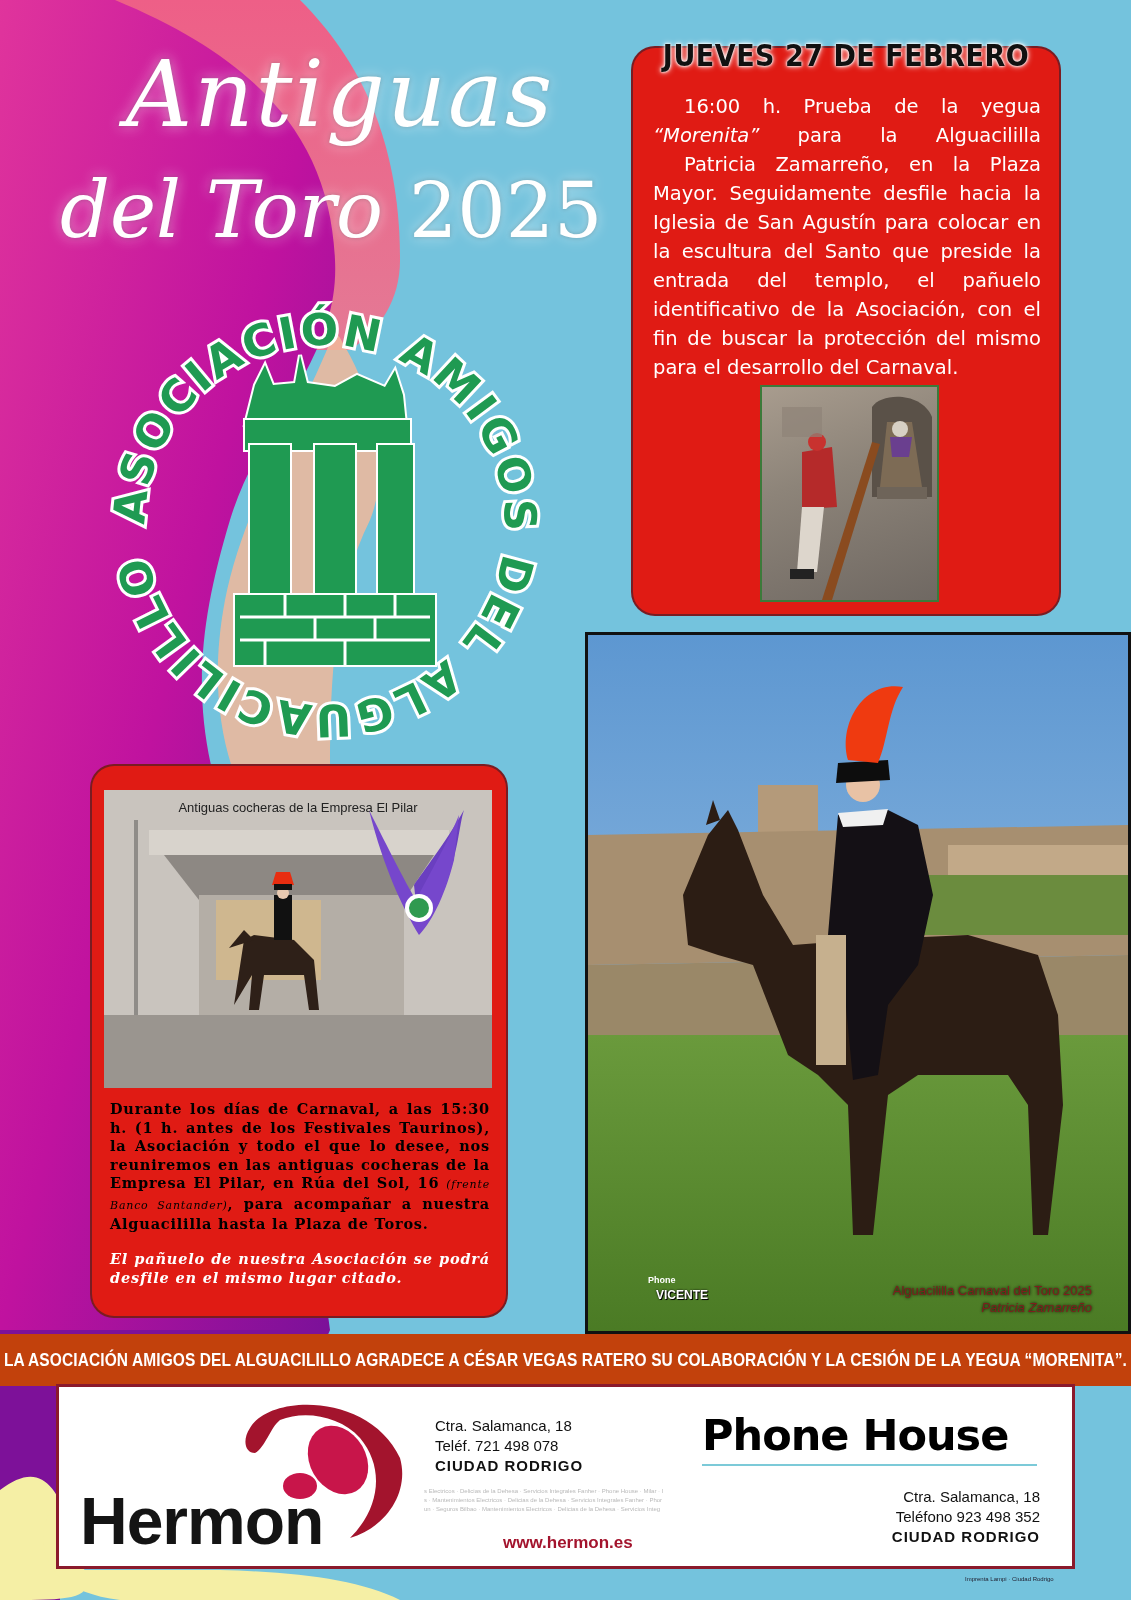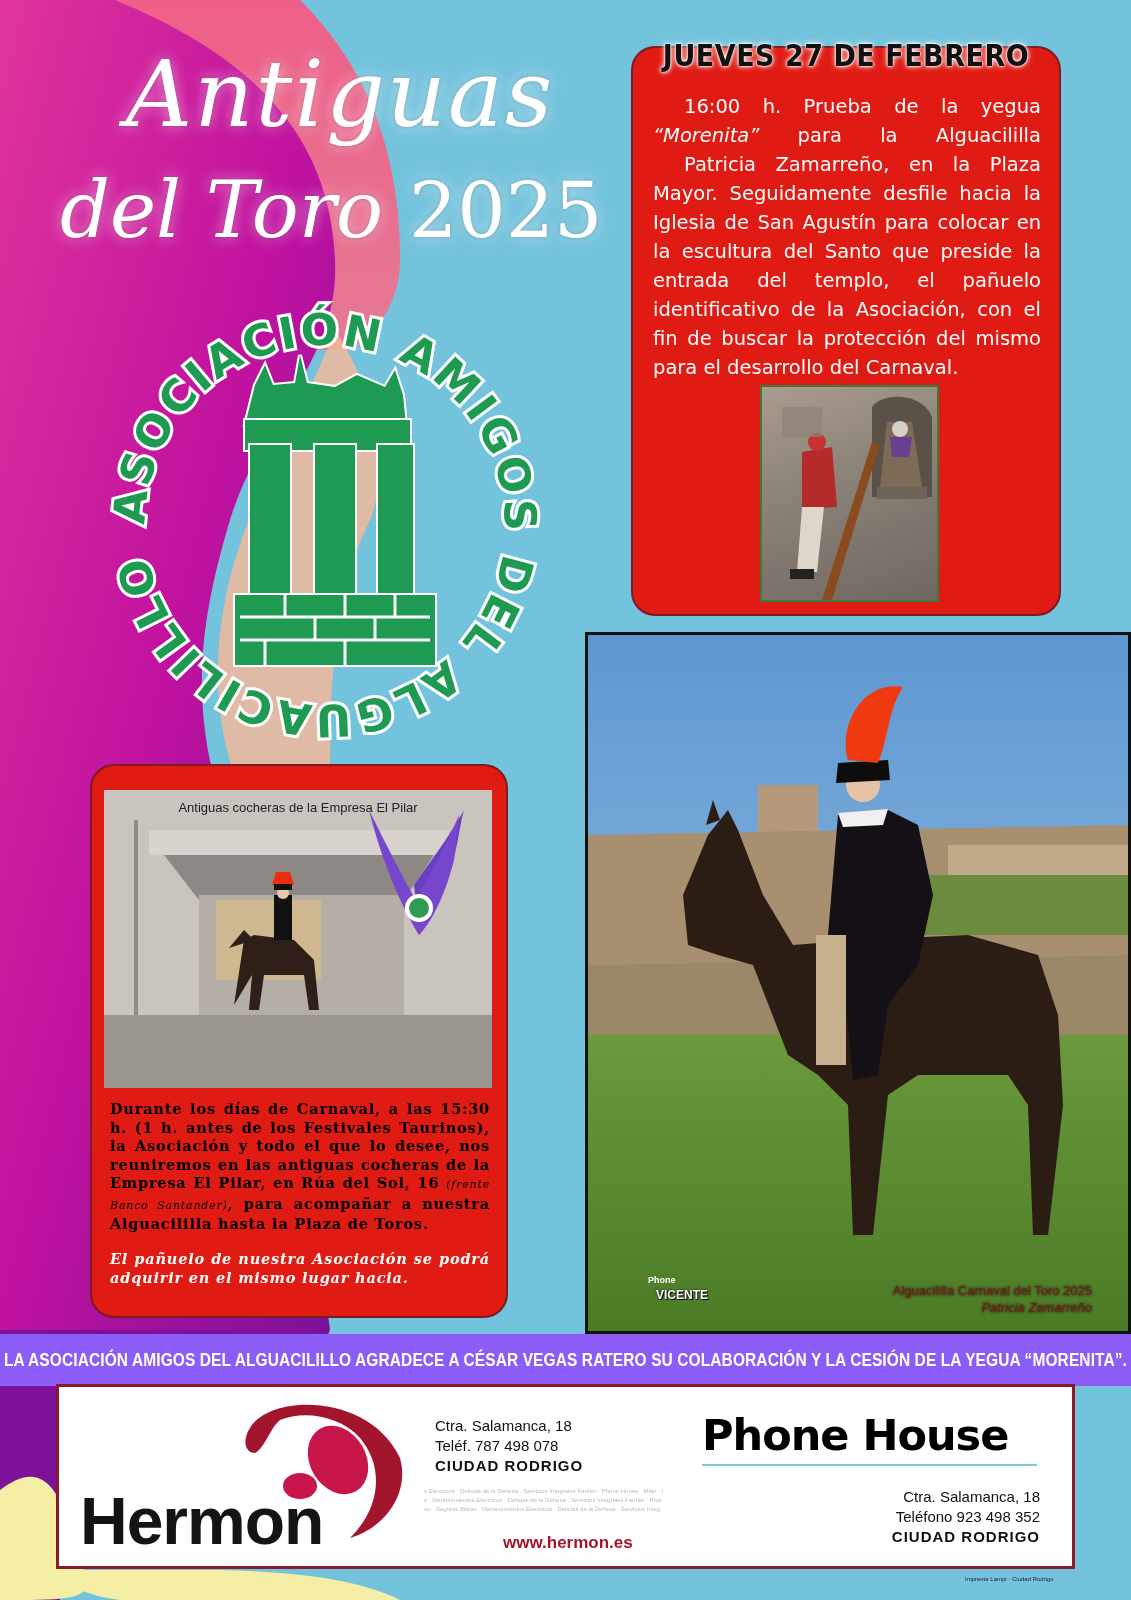--- a/index.html
+++ b/index.html
@@ -49,21 +49,21 @@
   .photo-main{left:585px;top:632px;width:546px;height:702px;border:3px solid #111;box-sizing:border-box;
     overflow:hidden;background:linear-gradient(180deg,#6fa3d6 0%,#9cc3e6 28%,#b49b78 36%,#8c7e62 48%,#5f8a3e 56%,#4f7c2c 100%);}
   .photo-credit{left:648px;top:1276px;color:#fff;font-weight:bold;}
   .photo-credit .f1{font-size:9px;display:block;line-height:9px;}
   .photo-credit .f2{font-size:12px;line-height:18px;text-shadow:0 0 2px #000,1px 1px 0 #000;margin-left:8px;}
   .photo-caption{left:820px;top:1282px;width:272px;text-align:right;color:#7f1d1d;font-size:13px;line-height:17px;
     text-shadow:0 0 3px #000;}
   .photo-caption i{font-style:italic;}
 
   
-  .banner{left:0;top:1334px;width:1131px;height:52px;background:#8b5cf6;display:flex;align-items:center;justify-content:center;}
+  .banner{left:0;top:1334px;width:1131px;height:52px;background:#c2410c;display:flex;align-items:center;justify-content:center;}
   .banner span{color:#fff;font-weight:bold;font-family:"Liberation Sans",sans-serif;font-size:15.5px;
     letter-spacing:0.1px;transform:scaleY(1.2);white-space:nowrap;}
 
   
   .sponsor{left:56px;top:1384px;width:1019px;height:185px;background:#fff;border:3px solid #8b1a2c;box-sizing:border-box;}
   .hermon-word{left:80px;top:1483px;font-family:"Liberation Sans",sans-serif;font-weight:bold;font-size:66px;
     color:#141414;letter-spacing:-1px;}
   .hermon-logo{left:210px;top:1398px;width:200px;height:150px;}
   .hermon-addr{left:435px;top:1416px;font-size:15px;line-height:20px;color:#111;}
   .hermon-addr .city{font-weight:bold;letter-spacing:1px;}
@@ -190,21 +190,21 @@
     <path d="M258 15 C270 40 290 70 310 95 L315 140 L340 100 C355 60 355 35 360 20 C340 55 320 80 310 95 C290 70 270 40 258 15 Z" fill="#6a3fc0"></path>
     <path d="M265 20 C285 60 300 90 312 110 C325 85 345 50 355 25 L350 70 C340 110 325 135 315 145 C300 120 280 80 265 20 Z" fill="#7647cc"></path>
     <circle cx="315" cy="118" r="14" fill="#ffffff"></circle>
     <circle cx="315" cy="118" r="10" fill="#2f9a50"></circle>
   </svg>
   <div class="abs garage-caption">Antiguas cocheras de la Empresa El Pilar</div>
 </div>
 <div class="abs info-text">
   <span>Durante los días de Carnaval, a las 15:30 h. (1 h. antes de los Festivales Taurinos), la Asociación y todo el que lo desee, nos reuniremos en las antiguas cocheras de la Empresa El Pilar, en Rúa del Sol, 16 </span><span class="small">(frente Banco Santander)</span><span>, para acompañar a nuestra Alguacililla hasta la Plaza de Toros.</span>
 </div>
-<div class="abs info-note">El pañuelo de nuestra Asociación se podrá adquirir en el mismo lugar hacia.</div>
+<div class="abs info-note">El pañuelo de nuestra Asociación se podrá desfile en el mismo lugar citado.</div>
 
 <div class="abs photo-main">
   <svg width="546" height="702" viewBox="0 0 546 702" style="position:absolute;left:0;top:0">
     <defs>
       <linearGradient id="sky" x1="0" y1="0" x2="0" y2="1">
         <stop offset="0" stop-color="#5d97d1"></stop>
           <stop offset="1" stop-color="#a9cbe8"></stop>
       </linearGradient>
       <linearGradient id="grass" x1="0" y1="0" x2="0" y2="1">
         <stop offset="0" stop-color="#6a9a3c"></stop>
@@ -247,21 +247,21 @@
 <div class="abs hermon-logo">
   <svg width="200" height="150" viewBox="0 0 200 150">
     <path d="M40 30 C60 -5 160 -5 190 60 C200 95 175 130 140 140 C170 110 175 70 150 40 C130 18 95 12 70 22 C60 30 55 50 45 55 C35 55 32 42 40 30 Z" fill="#a3142d"></path>
     <ellipse cx="128" cy="62" rx="28" ry="36" transform="rotate(-30 128 62)" fill="#c8154a"></ellipse>
     <ellipse cx="90" cy="88" rx="17" ry="13" fill="#c8154a"></ellipse>
   </svg>
 </div>
 <div class="abs hermon-word">Hermon</div>
 <div class="abs hermon-addr">
   <div>Ctra. Salamanca, 18</div>
-  <div>Teléf. 787 498 078</div>
+  <div>Teléf. 721 498 078</div>
   <div class="city">CIUDAD RODRIGO</div>
 </div>
 <div class="abs brand-list">
   <div>s Electricos · Delicias de la Dehesa · Servicios Integrales Fanher · Phone House · Milar · I</div>
   <div>s · Mantenimientos Electricos · Delicias de la Dehesa · Servicios Integrales Fanher · Phor</div>
   <div>un · Seguros Bilbao · Mantenimientos Electricos · Delicias de la Dehesa · Servicios Integ</div>
 </div>
 <div class="abs hermon-url">www.hermon.es</div>
 
 <div class="abs ph-logo">Phone House</div>

